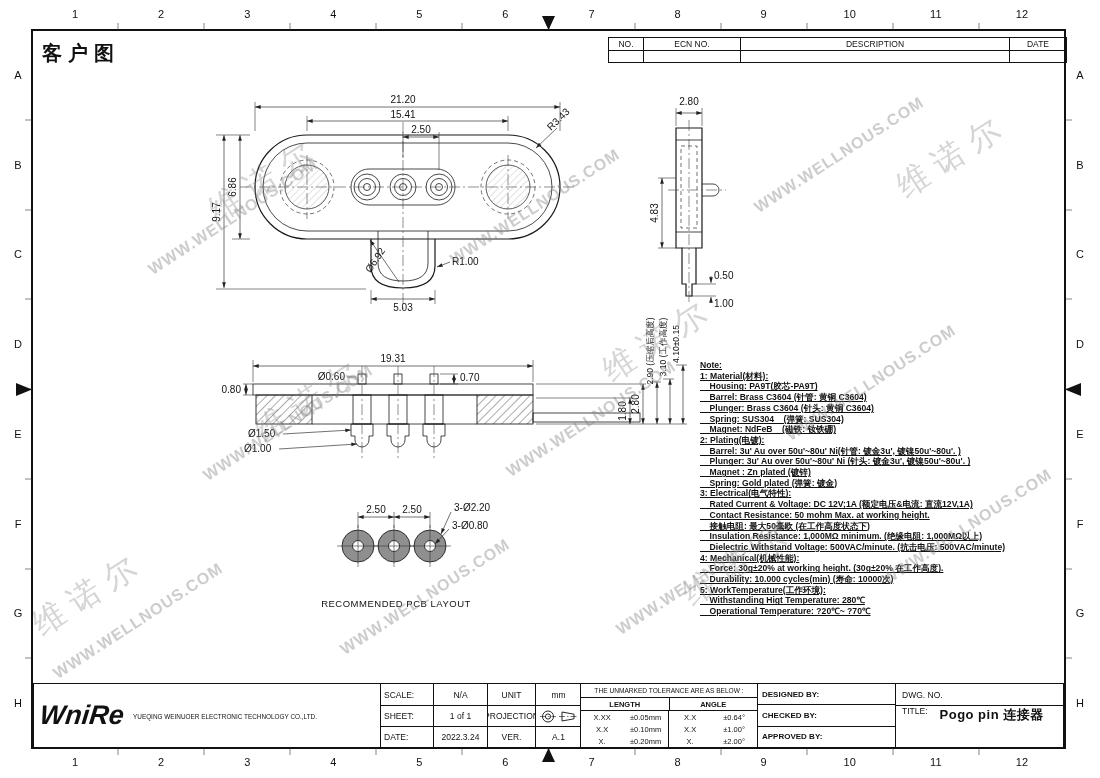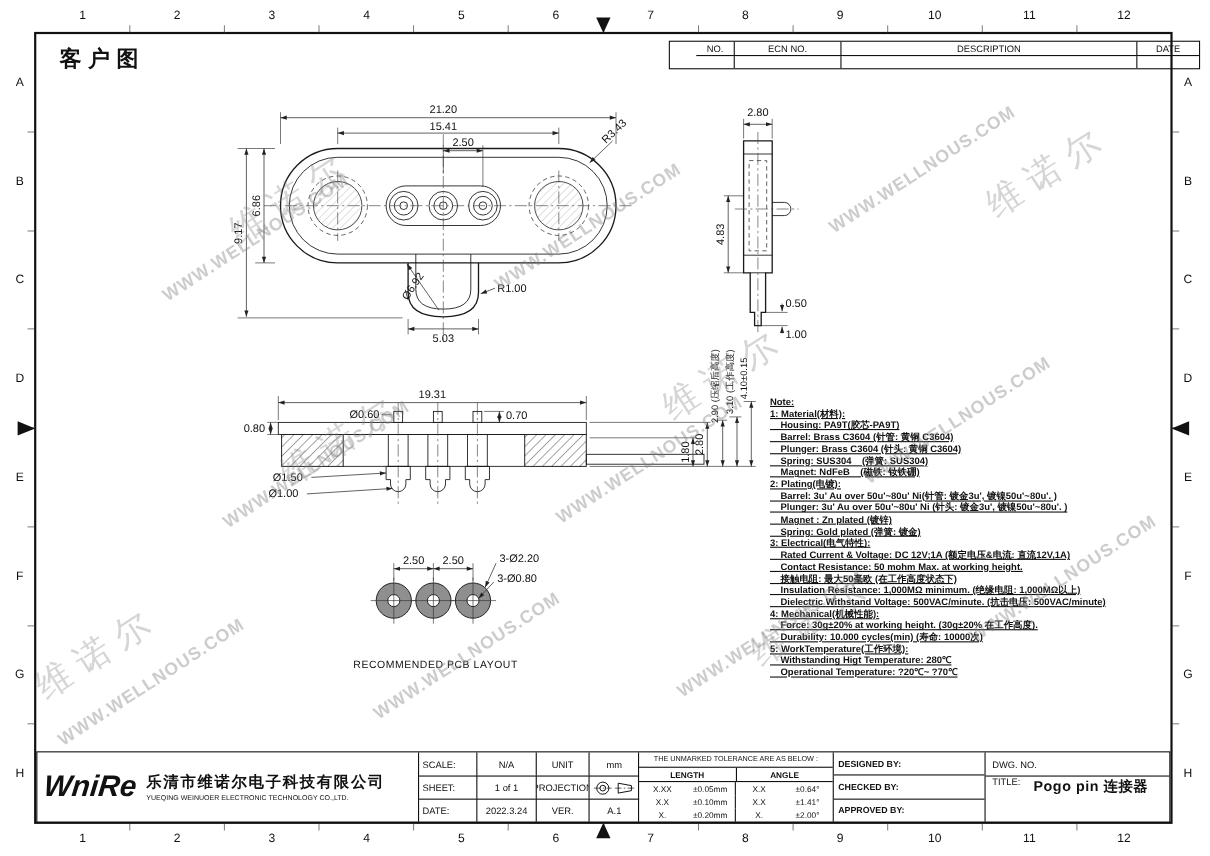--- a/index.html
+++ b/index.html
@@ -23,25 +23,25 @@
   svg.draw{position:absolute;left:0;top:0;z-index:2;}
   .ol{fill:none;stroke:#1a1a1a;stroke-width:1.2;}
   .ln{fill:none;stroke:#1a1a1a;stroke-width:0.8;}
   .thin{fill:none;stroke:#333;stroke-width:0.6;}
   .dim{fill:none;stroke:#333;stroke-width:0.7;}
   .cl{fill:none;stroke:#444;stroke-width:0.6;stroke-dasharray:11 3 2 3;}
   .hid{fill:none;stroke:#333;stroke-width:0.7;stroke-dasharray:4 3;}
   .dtext{font-family:"Liberation Sans",sans-serif;font-size:10px;fill:#111;}
   .dtext-s{font-size:8.5px;}
 
-  .cust{position:absolute;left:54px;top:40px;font-size:20px;font-weight:bold;letter-spacing:6px;z-index:3;}
+  .cust{position:absolute;left:42px;top:40px;font-size:20px;font-weight:bold;letter-spacing:6px;z-index:3;}
 
   
   .ecn{position:absolute;left:608px;top:37px;width:457px;height:24px;display:flex;flex-direction:column;
-       border:1px solid #111;z-index:3;background:transparent;padding-left:24px;}
+       border:1px solid #111;z-index:3;background:transparent;}
   .ecn-row{flex:1;display:flex;}
   .ecn-row + .ecn-row{border-top:1px solid #111;}
   .ecn-row span{display:flex;align-items:center;justify-content:center;font-size:8.5px;border-right:1px solid #111;}
   .ecn-row span:nth-child(1){width:34px;}
   .ecn-row span:nth-child(2){width:96px;}
   .ecn-row span:nth-child(3){flex:1;}
   .ecn-row span:nth-child(4){width:56px;border-right:none;}
 
   
   .notes{position:absolute;left:700px;top:360px;width:318px;z-index:3;font-size:8.6px;line-height:10.7px;font-weight:bold;}
@@ -341,21 +341,20 @@
       <div>    Durability: 10.000 cycles(min) (寿命: 10000次)</div>
       <div>5: WorkTemperature(工作环境):</div>
       <div>    Withstanding Higt Temperature: 280℃</div>
       <div>    Operational Temperature: ?20℃~ ?70℃</div>
     </div>
 
   <div class="tb">
     <div class="tb-logo">
       <div class="logo-mark">WniRe</div>
       <div class="names">
-        <div class="cn">乐清市维诺尔电子科技有限公司</div>
         <div class="en">YUEQING WEINUOER ELECTRONIC TECHNOLOGY CO.,LTD.</div>
       </div>
     </div>
     <div class="tb-meta">
       <div>SCALE:</div>
       <div>N/A</div>
       <div>UNIT</div>
       <div>mm</div>
       <div>SHEET:</div>
       <div>1 of 1</div>
@@ -382,21 +381,21 @@
         <span>ANGLE</span>
       </div>
       <div class="tol-grid">
           <div>X.XX</div>
           <div>±0.05mm</div>
           <div>X.X</div>
           <div>±0.64°</div>
           <div>X.X</div>
           <div>±0.10mm</div>
           <div>X.X</div>
-          <div>±1.41°</div>
+          <div>±1.00°</div>
           <div>X.</div>
           <div>±0.20mm</div>
           <div>X.</div>
           <div>±2.00°</div>
         </div>
     </div>
     <div class="tb-sign">
       <div>DESIGNED BY:</div>
       <div>CHECKED BY:</div>
       <div>APPROVED BY:</div>

